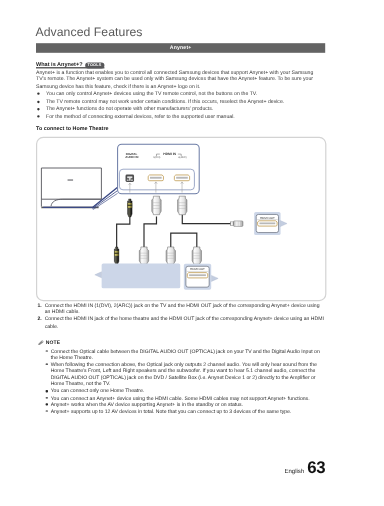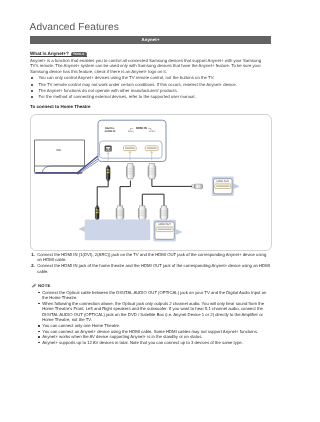--- a/index.html
+++ b/index.html
@@ -199,13 +199,17 @@
 
   <div class="notes" style="top:289.5px">
     <div class="nb">Connect the Optical cable between the DIGITAL AUDIO OUT (OPTICAL) jack on your TV and the Digital Audio Input on the Home Theatre.</div>
     <div class="nb">When following the connection above, the Optical jack only outputs 2 channel audio. You will only hear sound from the Home Theatre's Front, Left and Right speakers and the subwoofer. If you want to hear 5.1 channel audio, connect the DIGITAL AUDIO OUT (OPTICAL) jack on the DVD / Satellite Box (i.e. Anynet Device 1 or 2) directly to the Amplifier or Home Theatre, not the TV.</div>
     <div class="nb">You can connect only one Home Theatre.</div>
     <div class="nb">You can connect an Anynet+ device using the HDMI cable. Some HDMI cables may not support Anynet+ functions.</div>
     <div class="nb">Anynet+ works when the AV device supporting Anynet+ is in the standby or on status.</div>
     <div class="nb">Anynet+ supports up to 12 AV devices in total. Note that you can connect up to 3 devices of the same type.</div>
   </div>
 
+  <div class="footer">
+    <span class="lang">English</span>
+    <span class="pg">63</span>
+  </div>
 </div>
 
 </body></html>

